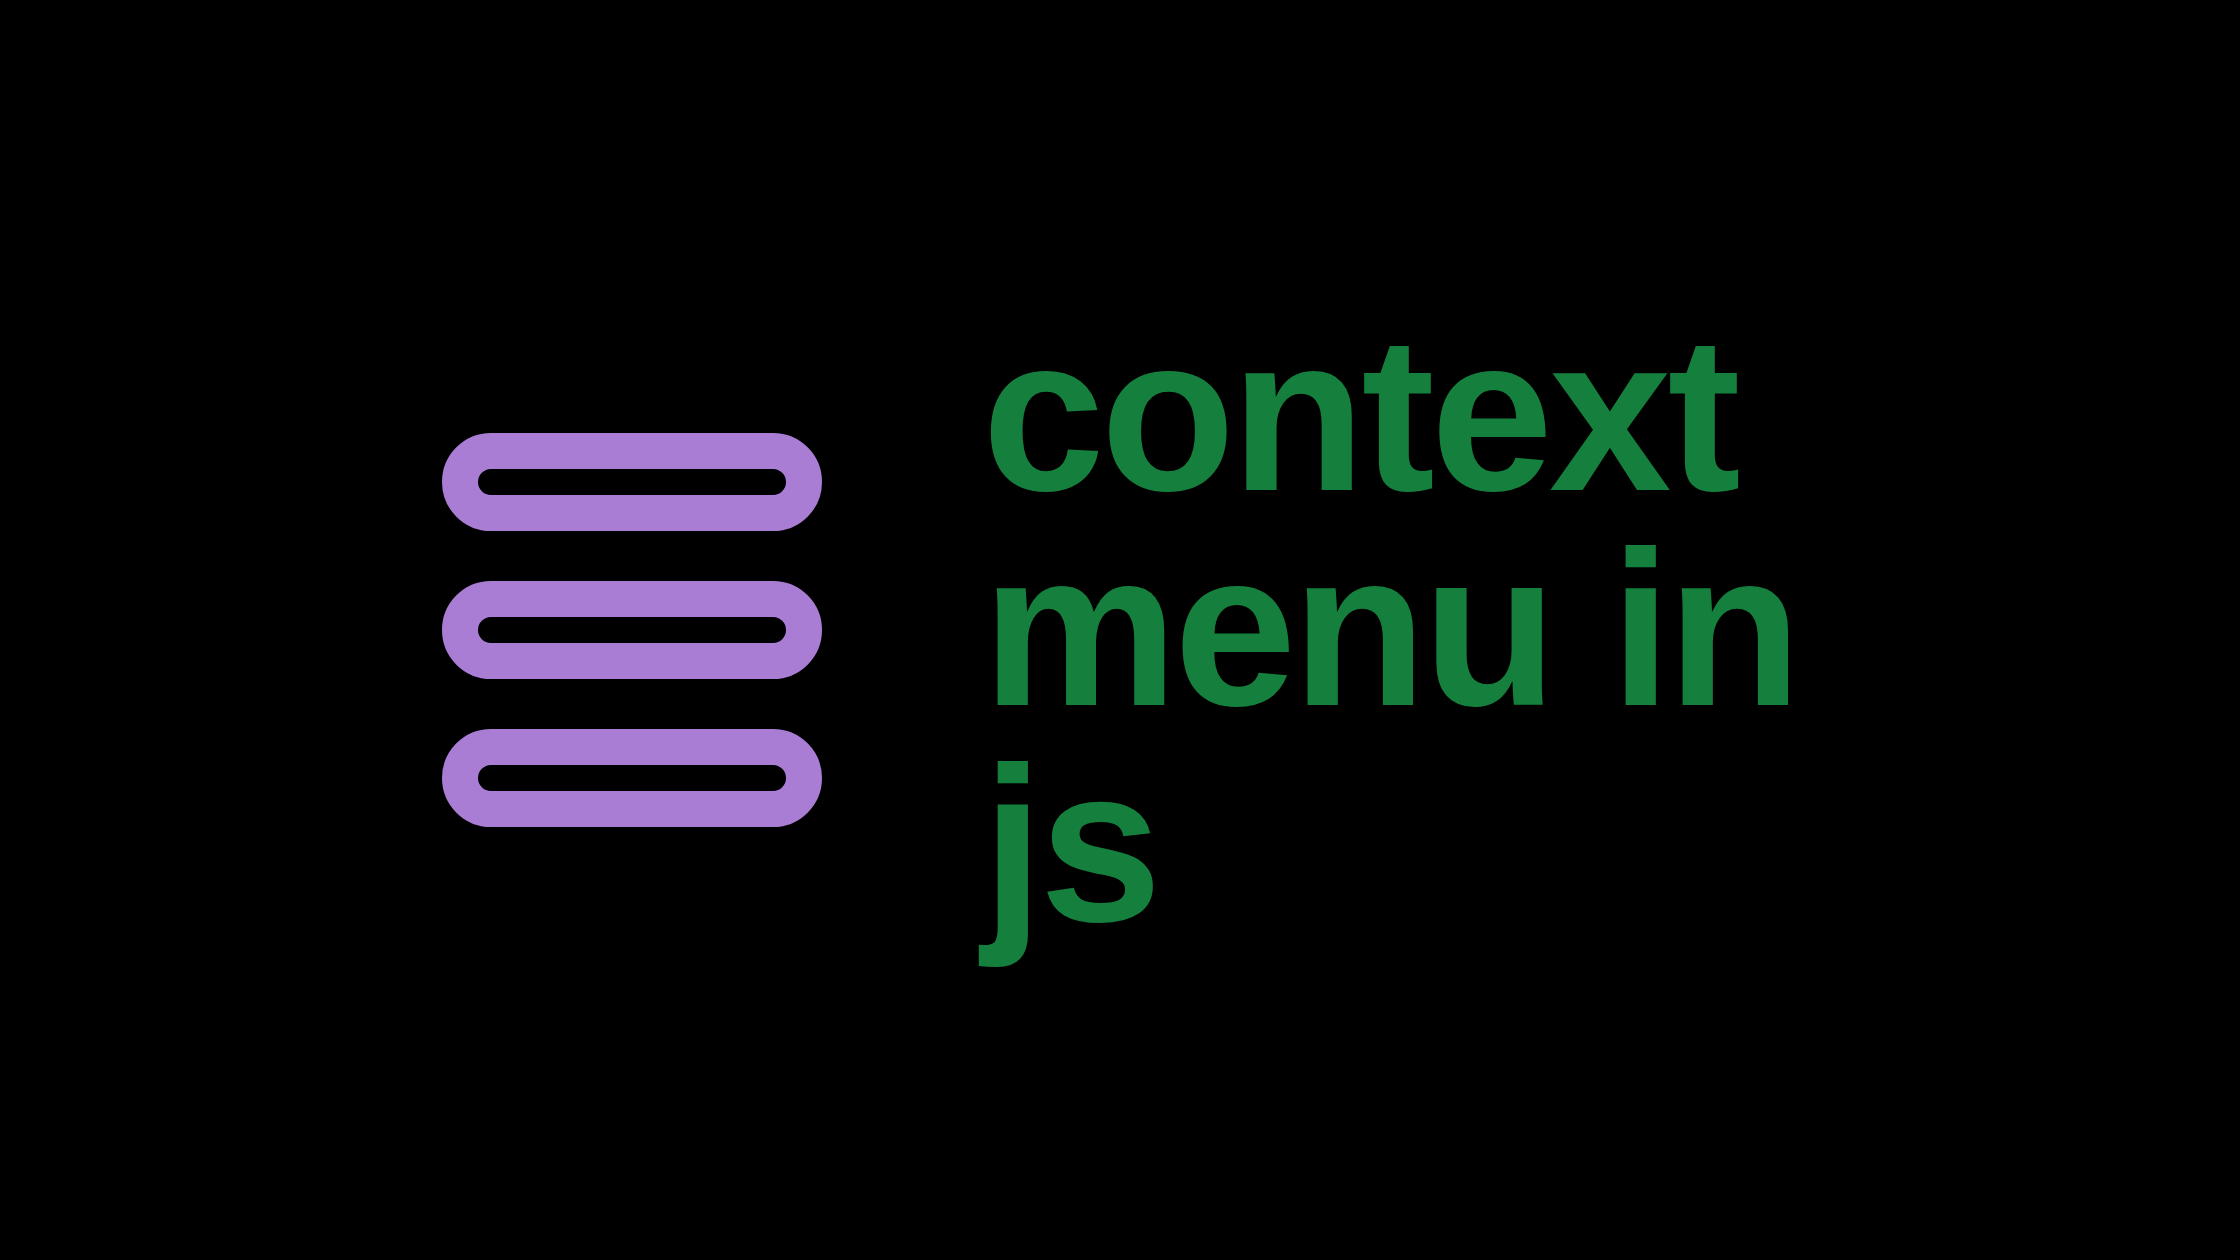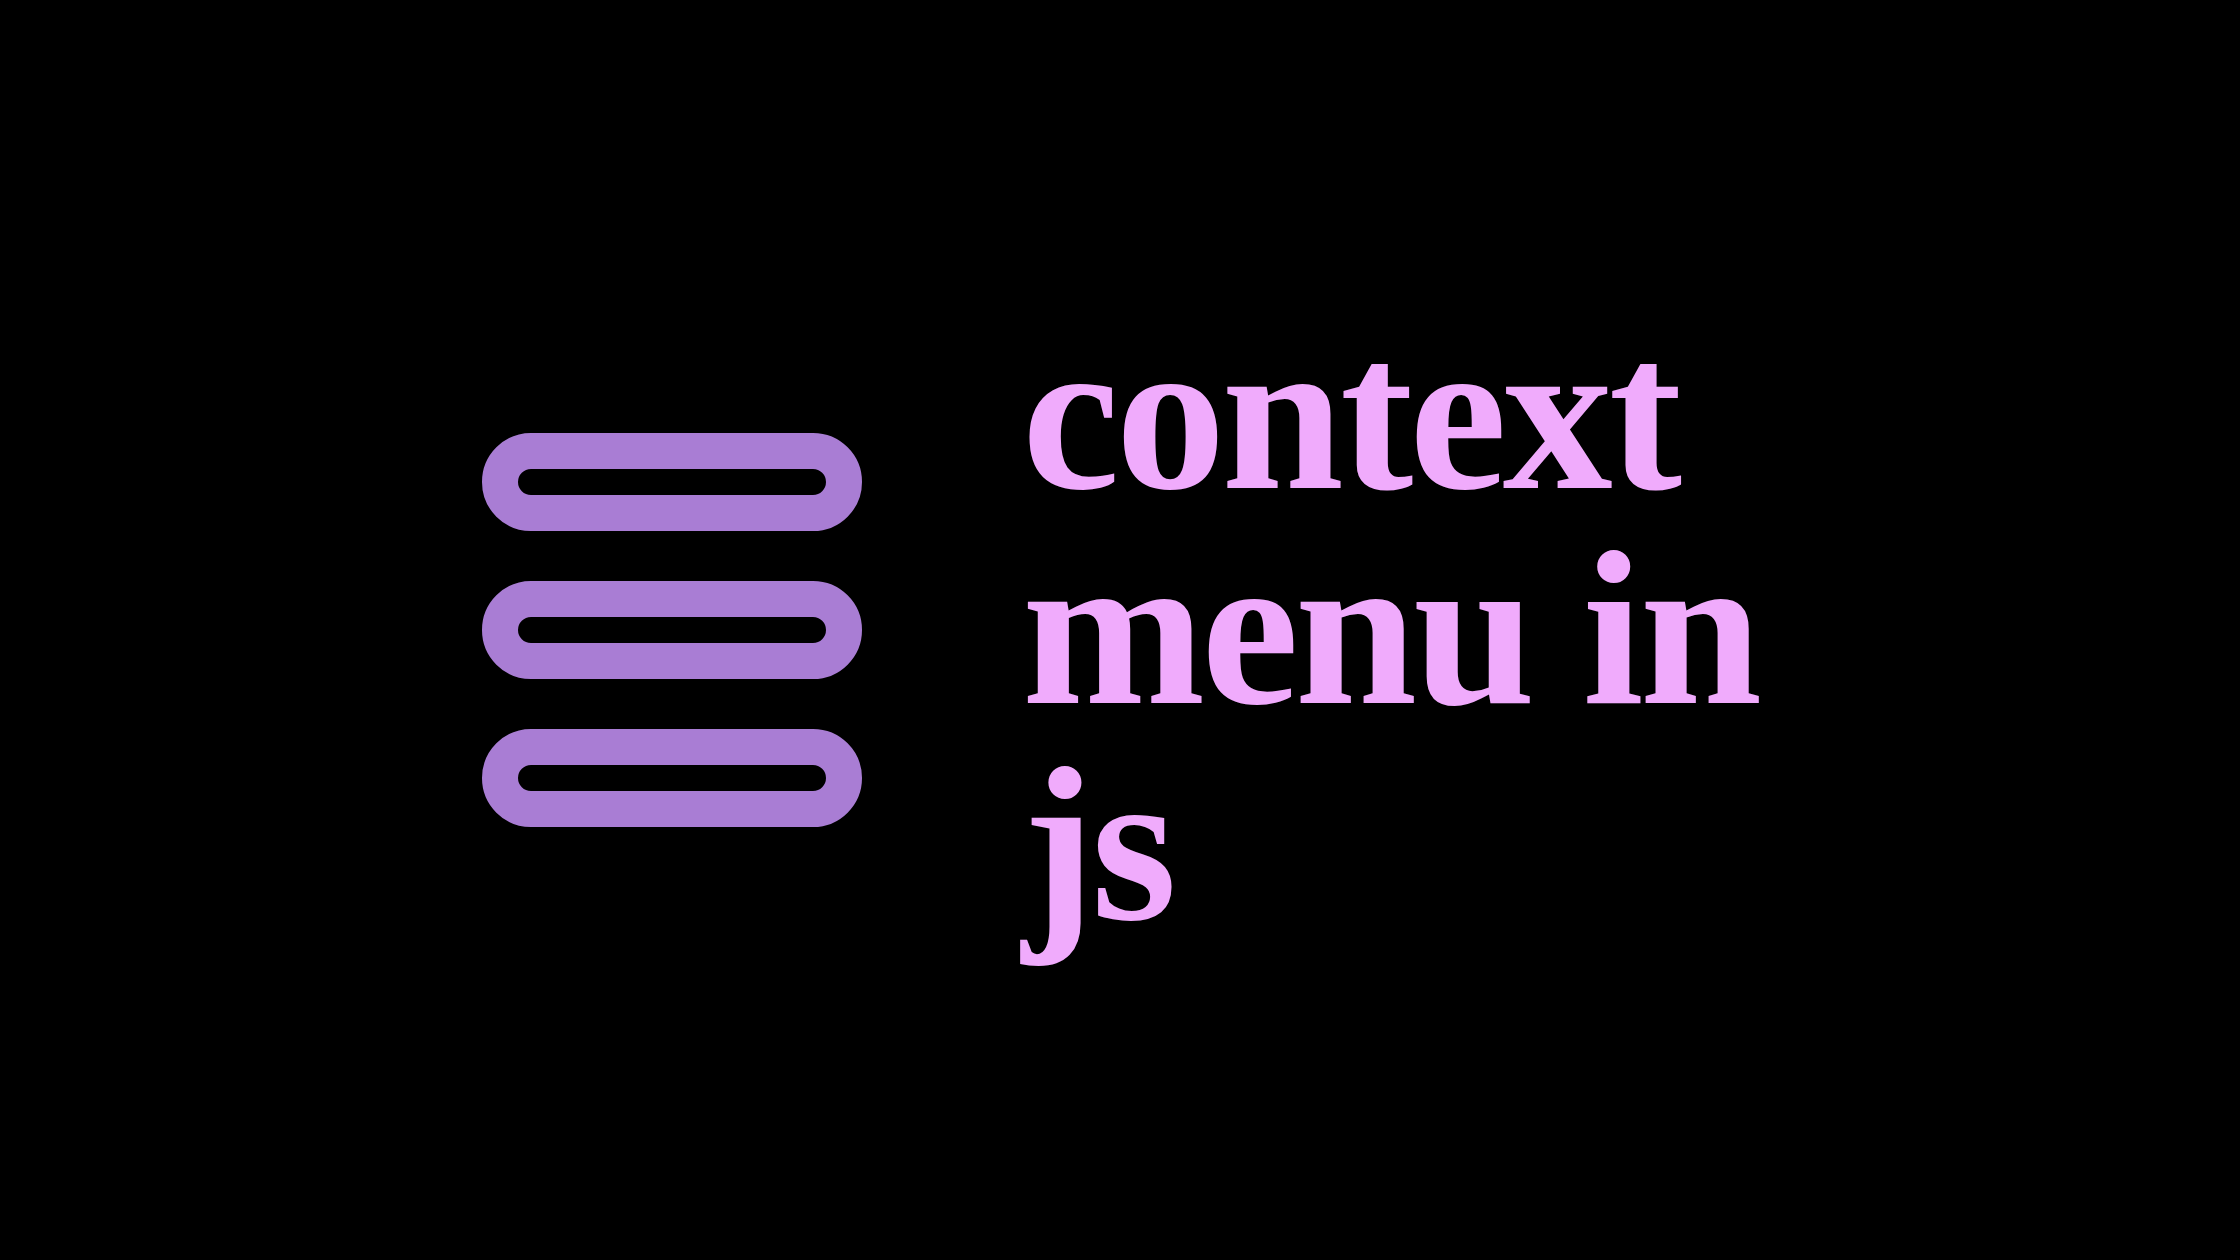--- a/index.html
+++ b/index.html
@@ -31,22 +31,22 @@
     gap: 50px;
   }
   .bar {
     width: 380px;
     height: 98px;
     border: 36px solid #a97dd4;
     border-radius: 60px;
     background: transparent;
   }
   .title {
-    color: #f0abfc;
-    font-family: Liberation Serif, serif;
+    color: #15803d;
+    font-family: Liberation Sans, sans-serif;
     font-weight: 900;
     font-size: 220px;
     line-height: 0.98;
     letter-spacing: -4px;
     white-space: pre-line;
   }
 </style>
 </head>
 <body>
 

